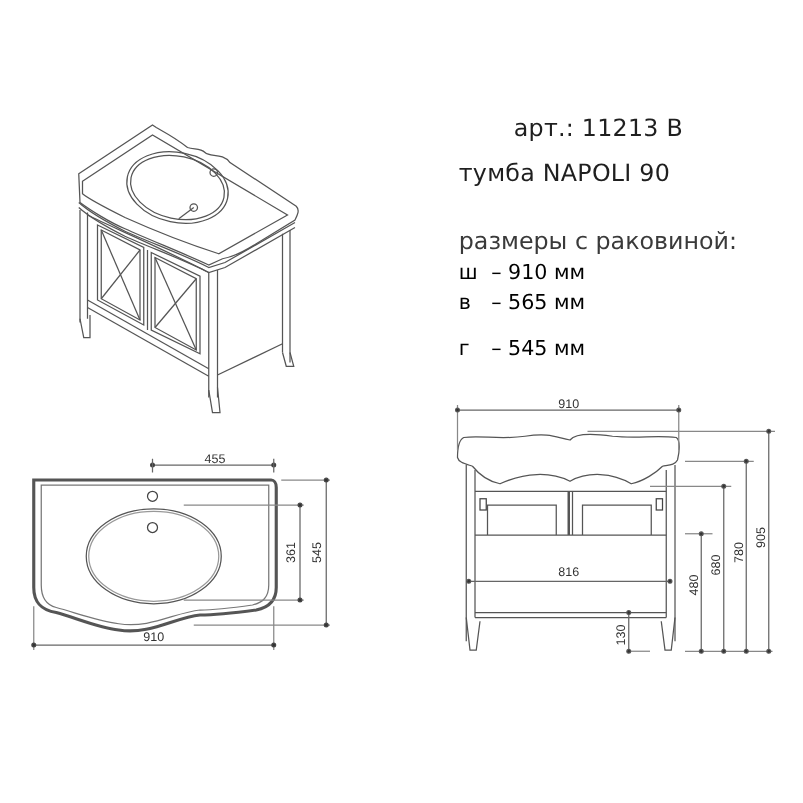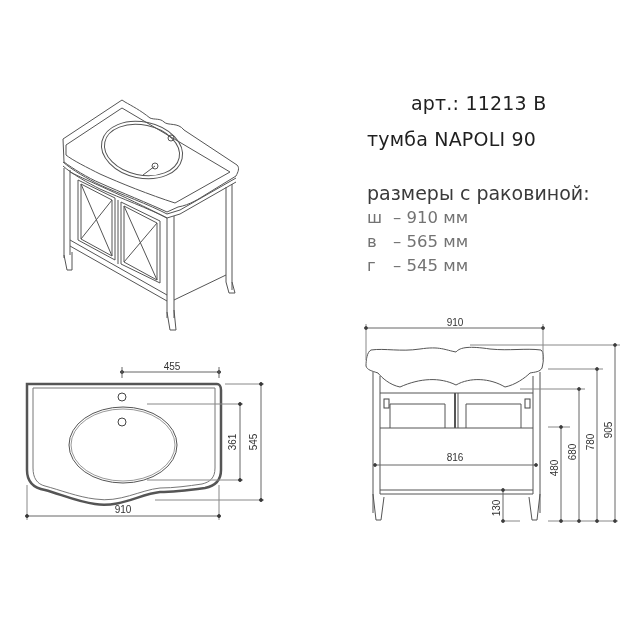--- a/index.html
+++ b/index.html
@@ -4,39 +4,39 @@
 <style>
   html, body { margin:0; padding:0; background:#ffffff; }
   body { width:642px; height:642px; position:relative; overflow:hidden;
          font-family:"DejaVu Sans", sans-serif; color:#2a2a2a; }
   .abs { position:absolute; }
   .info { position:absolute; left:367px; top:80px; }
   .title { font-size:19px; letter-spacing:0.2px; color:#1f1f1f; white-space:nowrap; }
   .t1 { position:absolute; left:0; top:12px;margin-left:44px; }
   .t2 { position:absolute; left:0; top:48px;text-align:right; }
   .sub { position:absolute; left:0; top:102px; font-size:19px; color:#3a3a3a; white-space:nowrap; }
-  .dim-row { position:absolute; left:0; font-size:16.5px; color:#737373; white-space:nowrap; }
+  .dim-row { position:absolute; left:0; font-size:16.5px; color:#000000; white-space:nowrap; }
   .dim-row .k { display:inline-block; width:26px; }
   .dim-row .v { display:inline-block; }
   svg text { font-family:"Liberation Sans", sans-serif; fill:#333; }
 </style>
 </head>
 <body>
 
 <div class="info">
   <div class="title t1">арт.: 11213 B</div>
   <div class="title t2">тумба NAPOLI 90</div>
   <div class="sub">размеры с раковиной:</div>
   <div class="dim-row" style="top:128px">
     <span class="k">ш</span><span class="v">– 910 мм</span>
   </div>
   <div class="dim-row" style="top:152px">
     <span class="k">в</span><span class="v">– 565 мм</span>
   </div>
-  <div class="dim-row" style="top:176px">
+  <div class="dim-row" style="top:189px">
     <span class="k">г</span><span class="v">– 545 мм</span>
   </div>
 </div>
 
 <svg class="abs" style="left:0;top:0" width="642" height="642" viewBox="0 0 642 642">
   <g fill="none" stroke="#555" stroke-width="1">
 
     <path d="M63,139 L122,100 L125,102 C132,106 140,110 150,118 C155,120 160,118 164,122 C168,126 178,122 184,130 L237,165 C240,168 238,172 236,176 L205,195 C200,198 190,205 178,207 L167,212 C150,204 120,192 100,183 C88,178 72,168 64,162 Z"></path>
     <path d="M66,145 L122,108 L230,172 L175,203 C150,195 120,183 100,174 C88,168 72,160 66,155 Z"></path>
 

